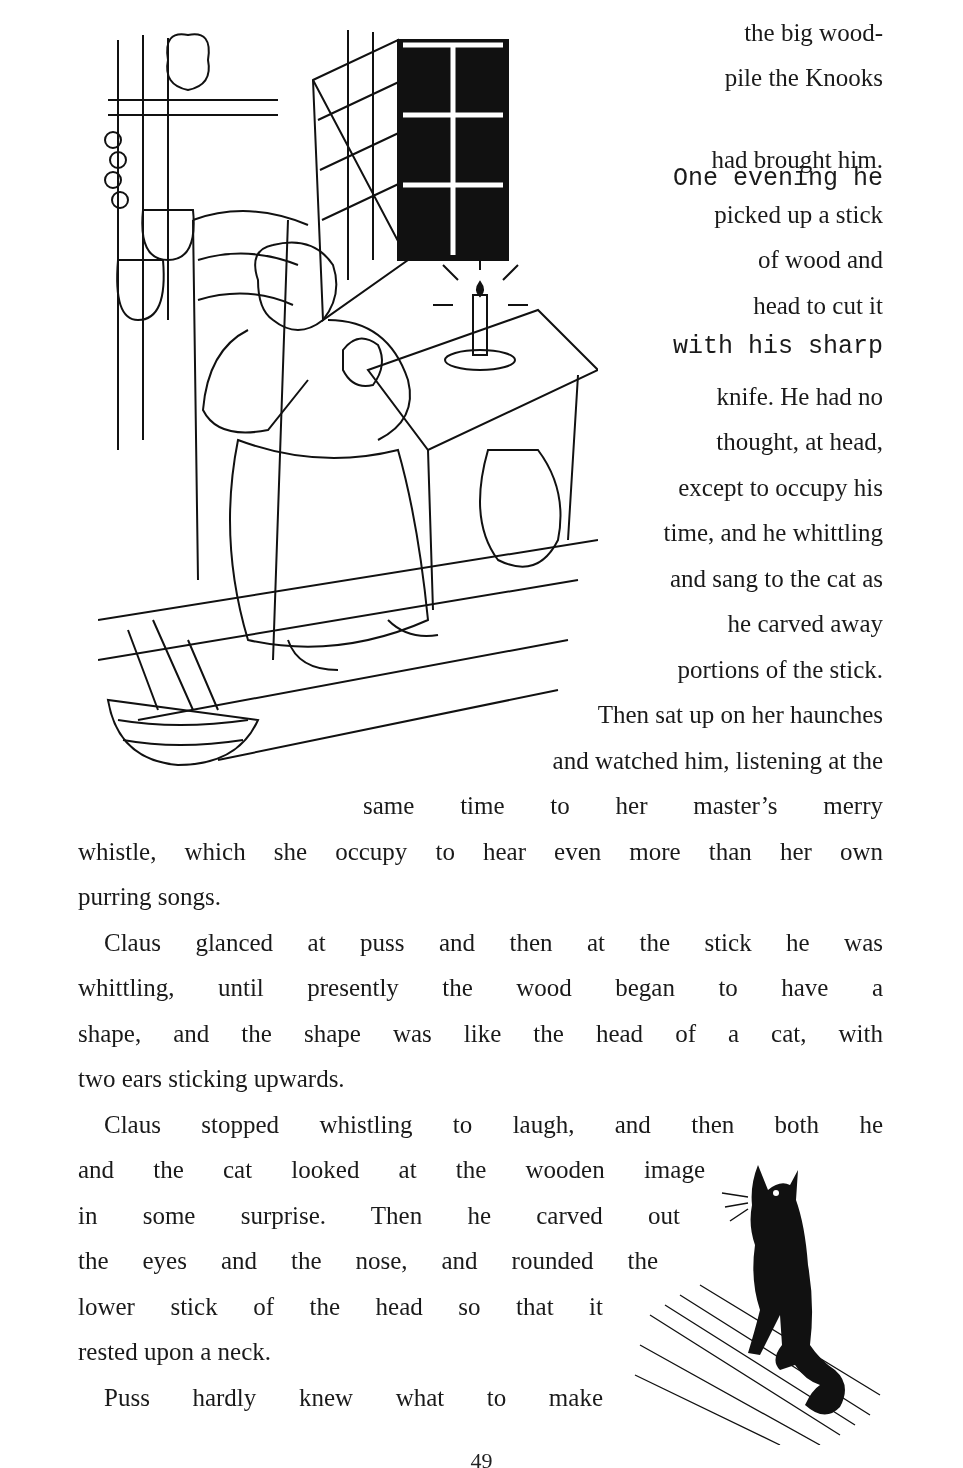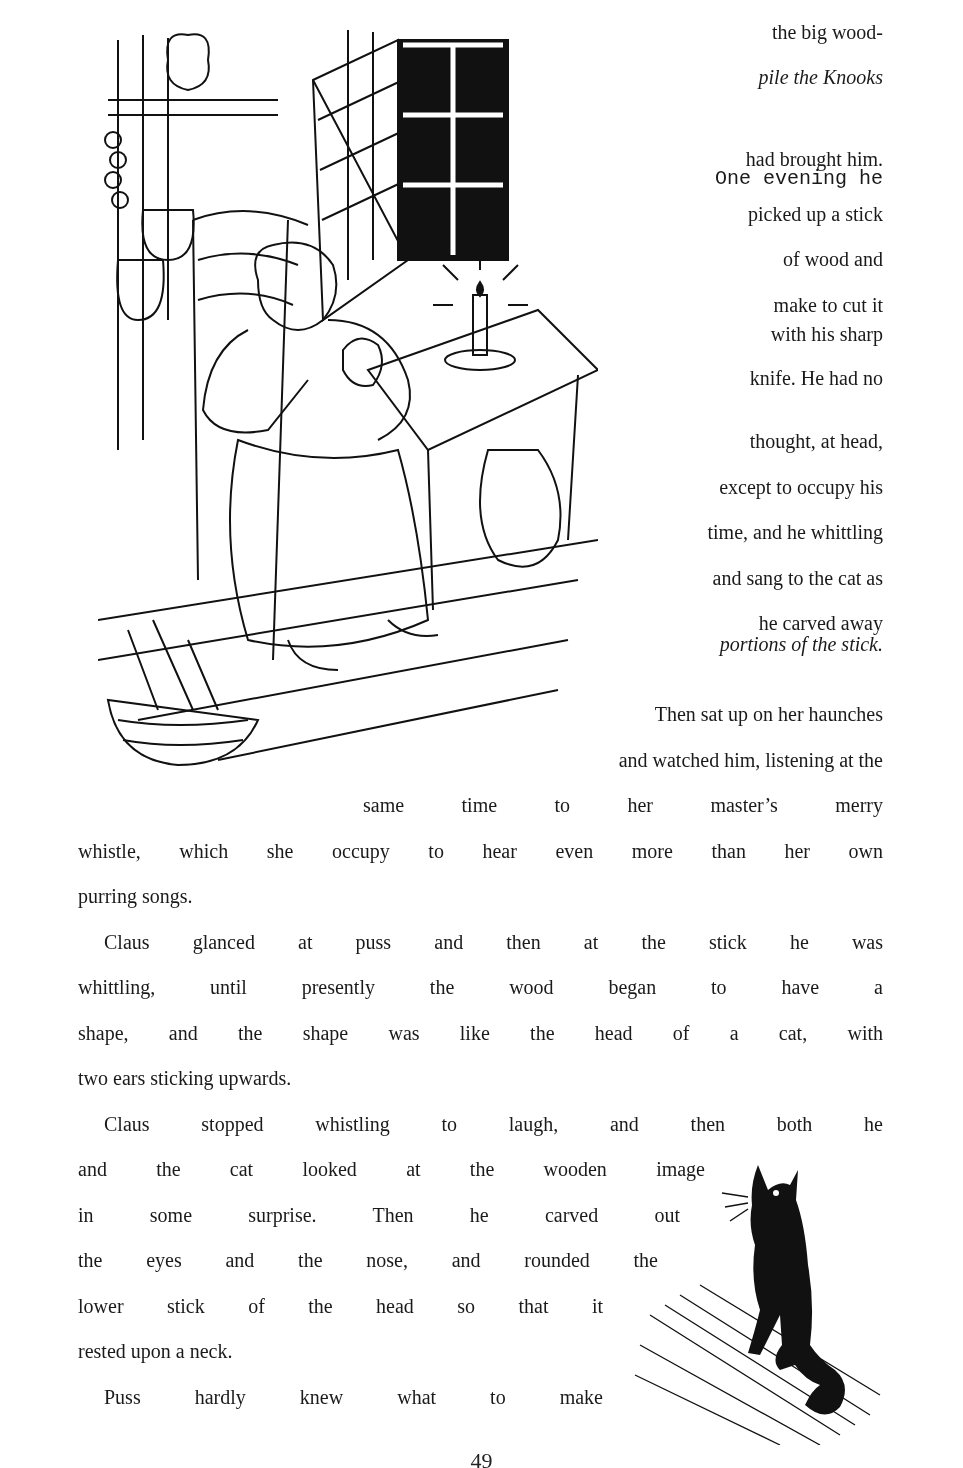--- a/index.html
+++ b/index.html
@@ -1,18 +1,18 @@
 <!DOCTYPE html>
 <html><head>
 <meta charset="utf-8">
 <style>
   html, body { margin: 0; padding: 0; background: #ffffff; }
   body { width: 963px; height: 1468px; position: relative; overflow: hidden;
          font-family: "Liberation Serif", "DejaVu Serif", serif; color: #1a1a1a; }
-  .line { position: absolute; font-size: 20px; line-height: 45.5px; white-space: nowrap; }
+  .line { position: absolute; font-size: 25px; line-height: 45.5px; white-space: nowrap; }
   .r { right: 80px; text-align: right; }
   .l { left: 78px; }
   .just { left: 78px; width: 805px; text-align: justify; text-align-last: justify; }
   .ind { padding-left: 26px; box-sizing: border-box; }
   .illus { position: absolute; }
   .pageno { position: absolute; left: 0; width: 963px; text-align: center; top: 1448px;
             font-size: 22px; color: #222; }
 </style>
 </head>
 <body>
@@ -62,34 +62,34 @@
 
     <path d="M0 600 L500 520 M0 640 L480 560 M40 700 L470 620 M120 740 L460 670"></path>
 
     <path d="M10 680 Q20 740 80 745 Q140 745 160 700 Z"></path>
     <path d="M20 700 Q80 710 150 700 M25 720 Q80 730 145 720"></path>
     <path d="M30 610 L60 690 M55 600 L95 690 M90 620 L120 690"></path>
   </g>
 </svg>
 
 <div class="line r" style="top:10px;">the big wood-</div>
-<div class="line r" style="top:55px;font-style:italic;">pile the Knooks</div>
+<div class="line r" style="top:55px;">pile the Knooks</div>
 <div class="line r" style="top:101px;margin-top:36px;">had brought him.</div>
 <div class="line r" style="top:156px;font-family:Liberation Mono, monospace;">One evening he</div>
 <div class="line r" style="top:192px;">picked up a stick</div>
 <div class="line r" style="top:237px;">of wood and</div>
-<div class="line r" style="top:283px;">make to cut it</div>
-<div class="line r" style="top:312px;">with his sharp</div>
-<div class="line r" style="top:356px;text-align:right;">knife. He had no</div>
+<div class="line r" style="top:283px;">head to cut it</div>
+<div class="line r" style="top:324px;font-family:Liberation Mono, monospace;">with his sharp</div>
+<div class="line r" style="top:374px;text-align:right;">knife. He had no</div>
 <div class="line r" style="top:419px;">thought, at head,</div>
 <div class="line r" style="top:465px;">except to occupy his</div>
 <div class="line r" style="top:510px;">time, and he whittling</div>
 <div class="line r" style="top:556px;">and sang to the cat as</div>
 <div class="line r" style="top:601px;">he carved away</div>
-<div class="line r" style="top:622px;font-style:italic;">portions of the stick.</div>
+<div class="line r" style="top:647px;">portions of the stick.</div>
 <div class="line r" style="top:692px;">Then sat up on her haunches</div>
 <div class="line r" style="top:738px;">and watched him, listening at the</div>
 <div class="line r" style="top:783px; left:363px; text-align:justify; text-align-last:justify;">same time to her master’s merry</div>
 
 <div class="line just" style="top:829px;">whistle, which she occupy to hear even more than her own</div>
 <div class="line l" style="top:874px;">purring songs.</div>
 <div class="line just ind" style="top:920px;">Claus glanced at puss and then at the stick he was</div>
 <div class="line just" style="top:965px;">whittling, until presently the wood began to have a</div>
 <div class="line just" style="top:1011px;">shape, and the shape was like the head of a cat, with</div>
 <div class="line l" style="top:1056px;">two ears sticking upwards.</div>

